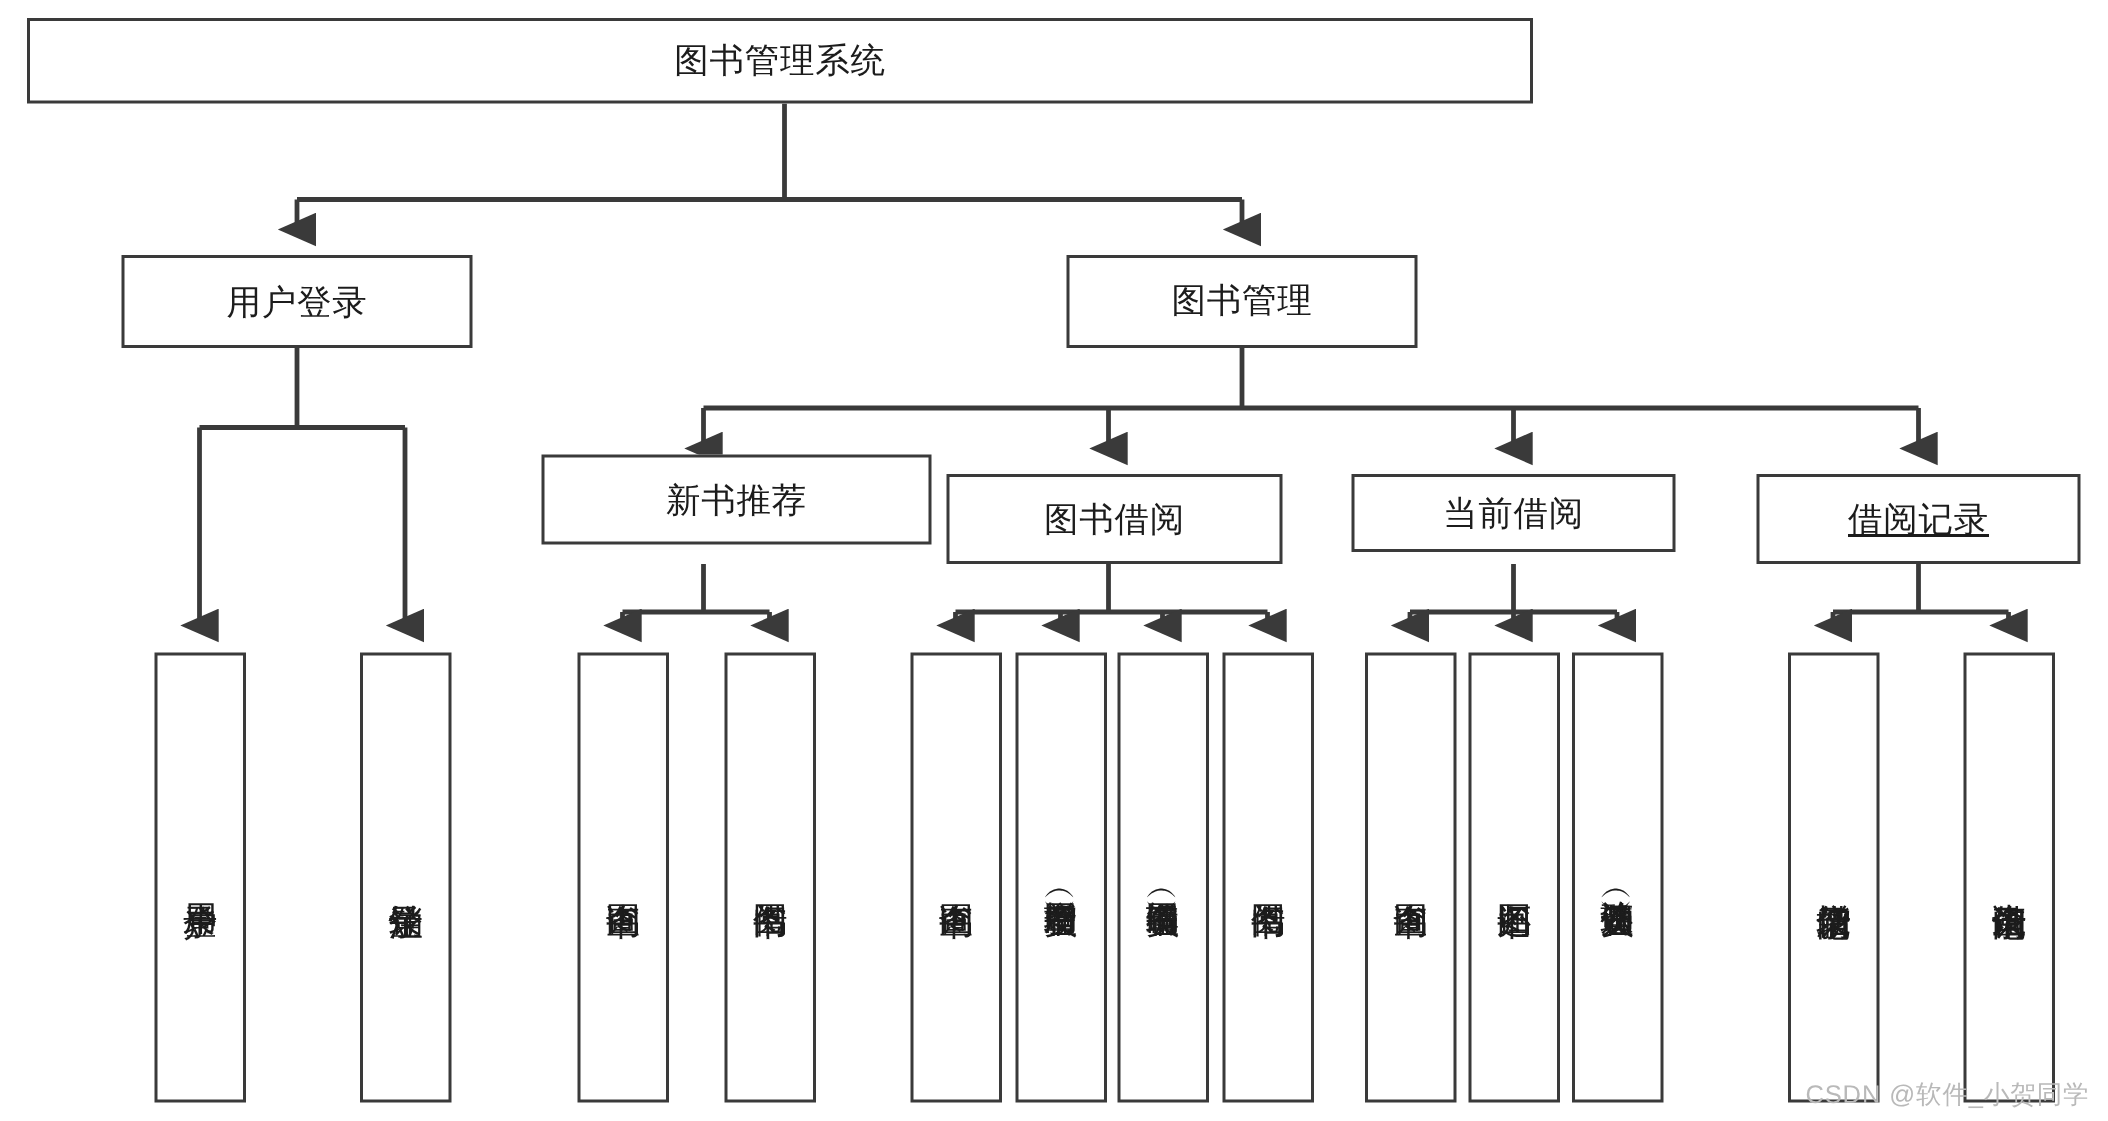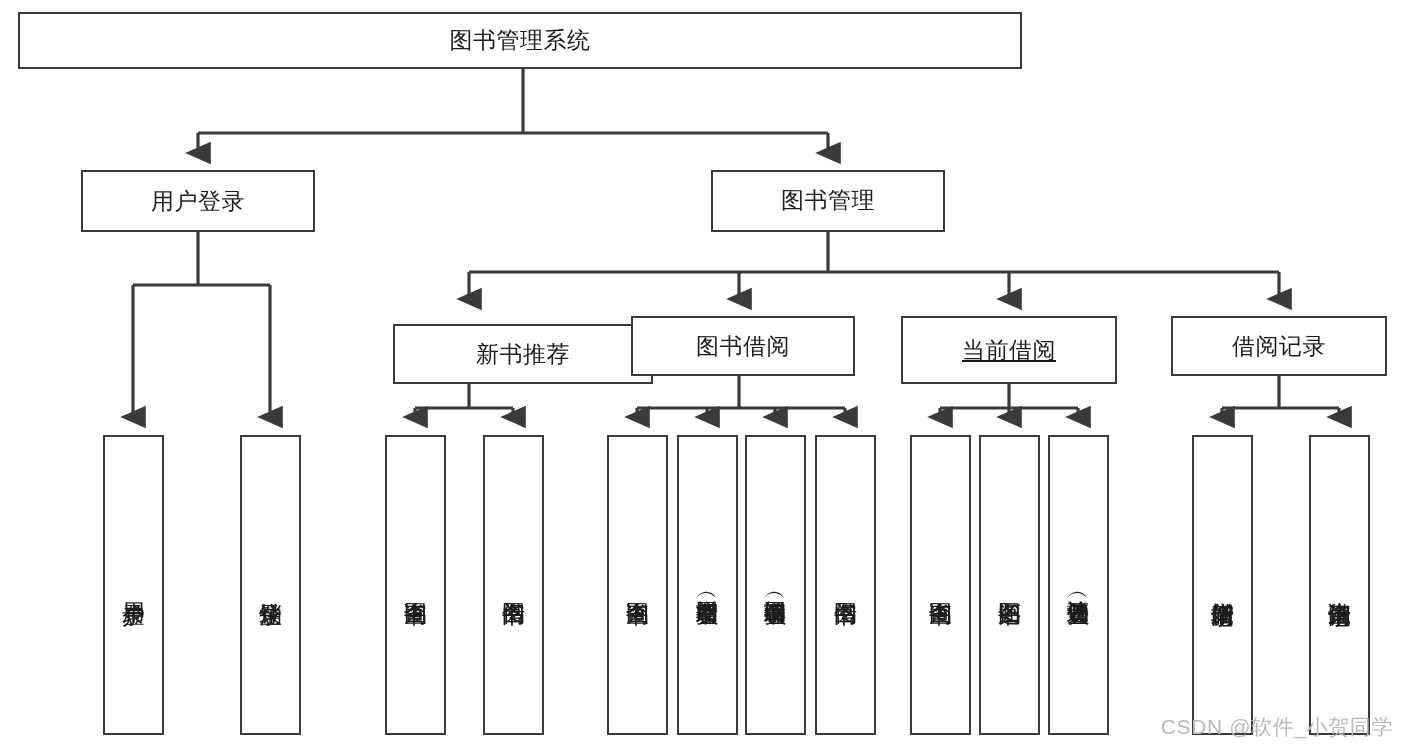--- a/index.html
+++ b/index.html
@@ -66,21 +66,21 @@
     white-space: normal;
   }
   .node.v.tall .label {
     font-size: 22px;
     line-height: 1.14;
   }
   #watermark {
     position: absolute;
     right: 12px;
     bottom: 6px;
-    font-size: 21px;
+    font-size: 17px;
     color: #b9b9b9;
     letter-spacing: 0.6px;
     z-index: 5;
     white-space: nowrap;
   }
 </style>
 </head>
 <body>
 
 <div id="canvas">
@@ -140,30 +140,30 @@
     <span class="label">图书管理系统</span>
   </div>
 
   <div class="node h" style="left:81px; top:170px; width:234px; height:62px;">
     <span class="label">用户登录</span>
   </div>
   <div class="node h" style="left:711px; top:170px; width:234px; height:62px;font-family:Liberation Serif, serif;">
     <span class="label">图书管理</span>
   </div>
 
-  <div class="node h" style="left:361px; top:324px; width:260px; height:60px;margin-left:32px;">
+  <div class="node h" style="left:361px; top:303px; width:260px; height:60px;">
     <span class="label">新书推荐</span>
   </div>
   <div class="node h" style="left:631px; top:316px; width:224px; height:60px;">
     <span class="label">图书借阅</span>
   </div>
-  <div class="node h" style="left:901px; top:316px; width:216px; height:68px;text-decoration:underline;">
+  <div class="node h" style="left:901px; top:316px; width:216px; height:52px;">
     <span class="label">当前借阅</span>
   </div>
-  <div class="node h" style="left:1171px; top:316px; width:216px; height:60px;">
+  <div class="node h" style="left:1171px; top:316px; width:216px; height:60px;text-decoration:underline;">
     <span class="label">借阅记录</span>
   </div>
 
   <div class="node v" style="left:103px; top:435px; width:61px; height:300px;">
     <span class="label">用户登录</span>
   </div>
   <div class="node v" style="left:240px; top:435px; width:61px; height:300px;">
     <span class="label">注销登录</span>
   </div>
 

